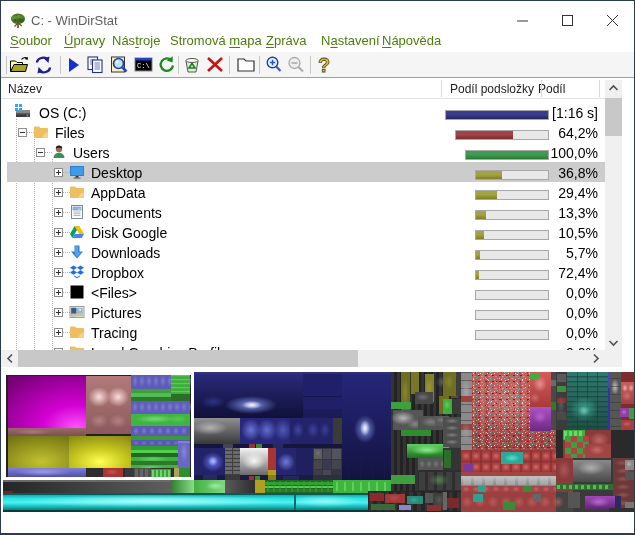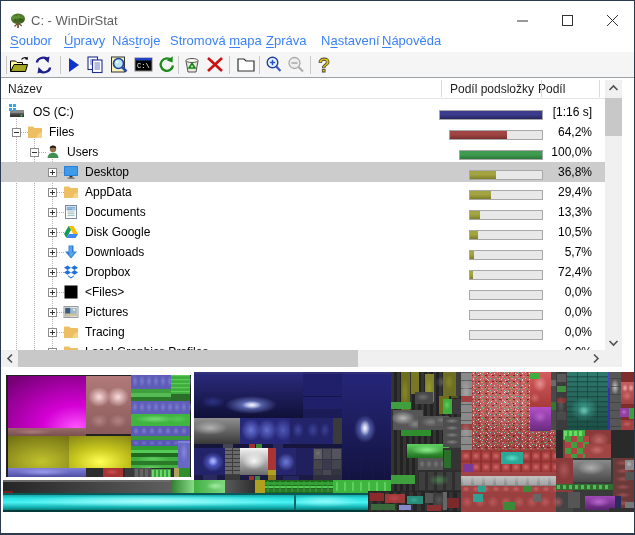--- a/index.html
+++ b/index.html
@@ -7,34 +7,34 @@
 body { font-family:"Liberation Sans", sans-serif; }
 #win { position:absolute; left:0; top:0; width:635px; height:535px;
   background:#fff; border:1px solid #2b3a50; border-bottom:2px solid #2b3a50; }
 .abs { position:absolute; }
 
 #titlebar { position:absolute; left:0; top:5px; width:633px; height:29px; background:#fff; }
 #title { position:absolute; left:30px; top:7px; font-size:13px; color:#5f5f5f; }
 .winbtn { position:absolute; top:0; width:45px; height:29px; color:#333; }
 
 #menubar { position:absolute; left:0; top:29px; width:633px; height:22px; background:#fff;
-  font-size:13px; color:#3b82f6; }
+  font-size:13px; color:#4d7c0f; }
 #menubar span { position:absolute; top:3px; }
 #menubar u { text-decoration:underline; text-underline-offset:2px; }
 
 #toolbar { position:absolute; left:0; top:51px; width:633px; height:26px; background:#f5f5f5;
   border-bottom:1px solid #9aa0a6; }
 .tsep { position:absolute; top:4px; width:1px; height:18px; background:#c8c8c8; }
 .ticon { position:absolute; top:3px; }
 
 #listpanel { position:absolute; left:0; top:77px; width:633px; height:289px; background:#fff; }
 #lheader { position:absolute; left:0; top:0; width:633px; height:21px; background:#fff;
   font-size:12px; color:#222;text-align:center; }
 .hsep { position:absolute; top:2px; width:1px; height:17px; background:#d9d9d9; }
-.row { position:absolute; left:0; width:604px; height:20px; font-size:12px; color:#000; }
+.row { position:absolute; left:6px; width:604px; height:20px; font-size:14px; color:#000; }
 .row.sel { background:#cccccc; }
 .rowtxt { position:absolute; top:3px; white-space:nowrap; }
 .pct { position:absolute; top:3px; right:13px; width:80px; text-align:right; }
 .bartrack { position:absolute; top:8px; height:10px; background:#e8e8e8;
   border:1px solid #a8a8a8; }
 .barfill { position:absolute; left:0; top:0; height:8px; }
 .exp { position:absolute; width:9px; height:9px; background:#fff; border:1px solid #8c8c8c; }
 .exp:before { content:""; position:absolute; left:1px; top:3px; width:5px; height:1px; background:#333; }
 .exp.plus:after { content:""; position:absolute; left:3px; top:1px; width:1px; height:5px; background:#333; }
 .vdots { position:absolute; width:1px; background-image:linear-gradient(#b0b0b0 50%, transparent 50%);

